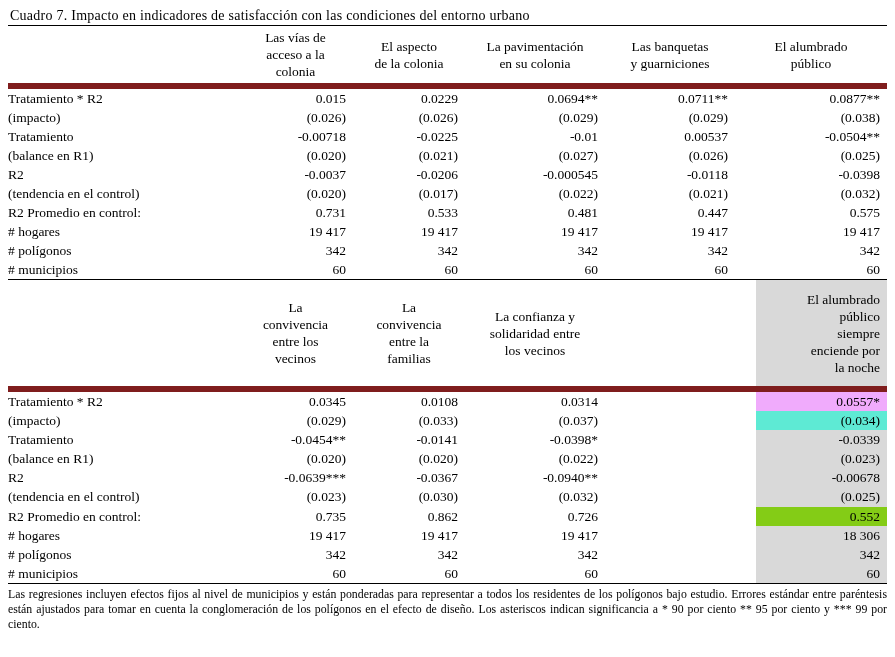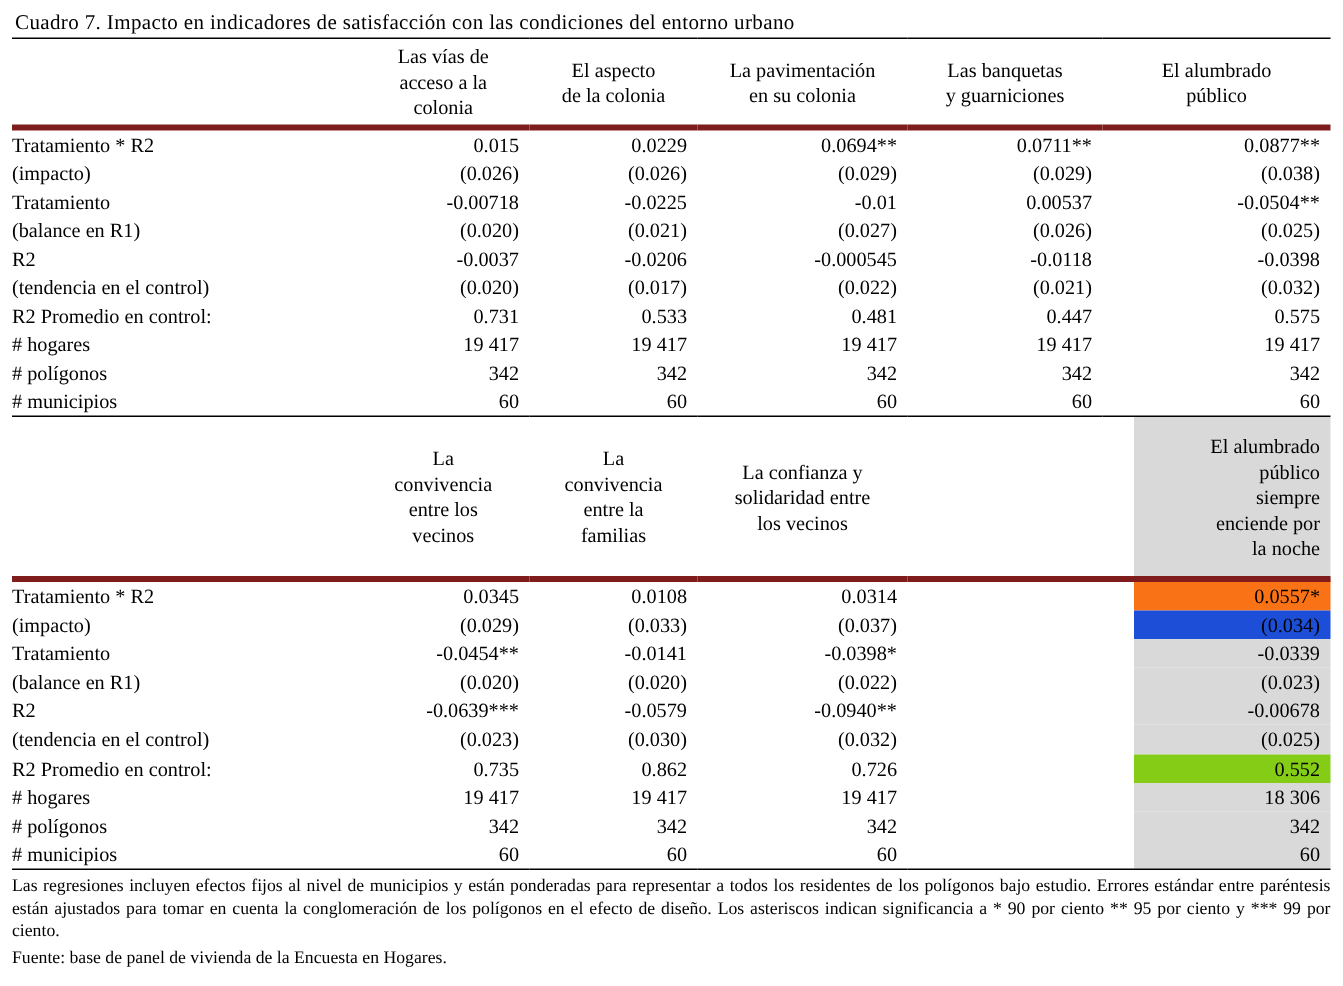--- a/index.html
+++ b/index.html
@@ -8,21 +8,21 @@
     padding:6px 8px 0 8px;
     font-family:"Liberation Serif", serif;
     color:#000;
     overflow:hidden;
   }
   .title{font-size:14px;letter-spacing:0.25px;margin:2px 0 1px 2px;white-space:nowrap;}
   .subtitle{font-size:14px;letter-spacing:0.25px;text-align:center;margin:0 0 1px 0;}
   table{border-collapse:collapse;table-layout:fixed;width:879px;}
   #panel1{border-top:1px solid #000;}
   table{border-bottom:1px solid #000;}
-  thead tr{border-bottom:4px solid #7f1d1d;}
+  thead tr{border-bottom:6px solid #7f1d1d;}
   thead th{
     font-size:13.5px;font-weight:normal;text-align:center;vertical-align:middle;
     white-space:pre-line;line-height:1.26;padding:3px 2px;
   }
   #panel2 thead th{height:100px;}
   td{font-size:13.5px;line-height:1.41;padding:0;}
   .rowlabel{text-align:left;white-space:nowrap;}
   .val{text-align:right;padding-right:7px;white-space:nowrap;}
   th.grayhead{text-align:right;padding-right:7px;}
   .notes{font-size:11.8px;line-height:1.3;text-align:justify;margin-top:3px;width:879px;}
@@ -172,50 +172,50 @@
 la noche</th>
         </tr>
       </thead>
       <tbody>
         <tr>
           <td class="rowlabel">Tratamiento * R2</td>
           <td class="val">0.0345</td>
           <td class="val">0.0108</td>
           <td class="val">0.0314</td>
           <td></td>
-          <td class="val gray" style="background: #f97316;">0.0557*</td>
+          <td class="val gray" style="background: #f0abfc;">0.0557*</td>
         </tr>
         <tr>
           <td class="rowlabel">(impacto)</td>
           <td class="val">(0.029)</td>
           <td class="val">(0.033)</td>
           <td class="val">(0.037)</td>
           <td></td>
-          <td class="val gray" style="background: #1d4ed8;">(0.034)</td>
+          <td class="val gray" style="background: #5eead4;">(0.034)</td>
         </tr>
         <tr>
           <td class="rowlabel">Tratamiento</td>
           <td class="val">-0.0454**</td>
           <td class="val">-0.0141</td>
           <td class="val">-0.0398*</td>
           <td></td>
           <td class="val gray" style="background: rgb(217, 217, 217);">-0.0339</td>
         </tr>
         <tr>
           <td class="rowlabel">(balance en R1)</td>
           <td class="val">(0.020)</td>
           <td class="val">(0.020)</td>
           <td class="val">(0.022)</td>
           <td></td>
           <td class="val gray" style="background: rgb(217, 217, 217);">(0.023)</td>
         </tr>
         <tr>
           <td class="rowlabel">R2</td>
           <td class="val">-0.0639***</td>
-          <td class="val">-0.0579</td>
+          <td class="val">-0.0367</td>
           <td class="val">-0.0940**</td>
           <td></td>
           <td class="val gray" style="background: rgb(217, 217, 217); padding-left: 48px;">-0.00678</td>
         </tr>
         <tr>
           <td class="rowlabel">(tendencia en el control)</td>
           <td class="val">(0.023)</td>
           <td class="val">(0.030)</td>
           <td class="val">(0.032)</td>
           <td></td>
@@ -249,14 +249,13 @@
           <td class="rowlabel"># municipios</td>
           <td class="val">60</td>
           <td class="val">60</td>
           <td class="val">60</td>
           <td></td>
           <td class="val gray" style="background: rgb(217, 217, 217);">60</td>
         </tr>
       </tbody>
     </table>
   <div class="notes">Las regresiones incluyen efectos fijos al nivel de municipios y están ponderadas para representar a todos los residentes de los polígonos bajo estudio. Errores estándar entre paréntesis están ajustados para tomar en cuenta la conglomeración de los polígonos en el efecto de diseño. Los asteriscos indican significancia a * 90 por ciento ** 95 por ciento y *** 99 por ciento.</div>
-  <div class="source">Fuente: base de panel de vivienda de la Encuesta en Hogares.</div>
 </div>
 
 </body></html>

